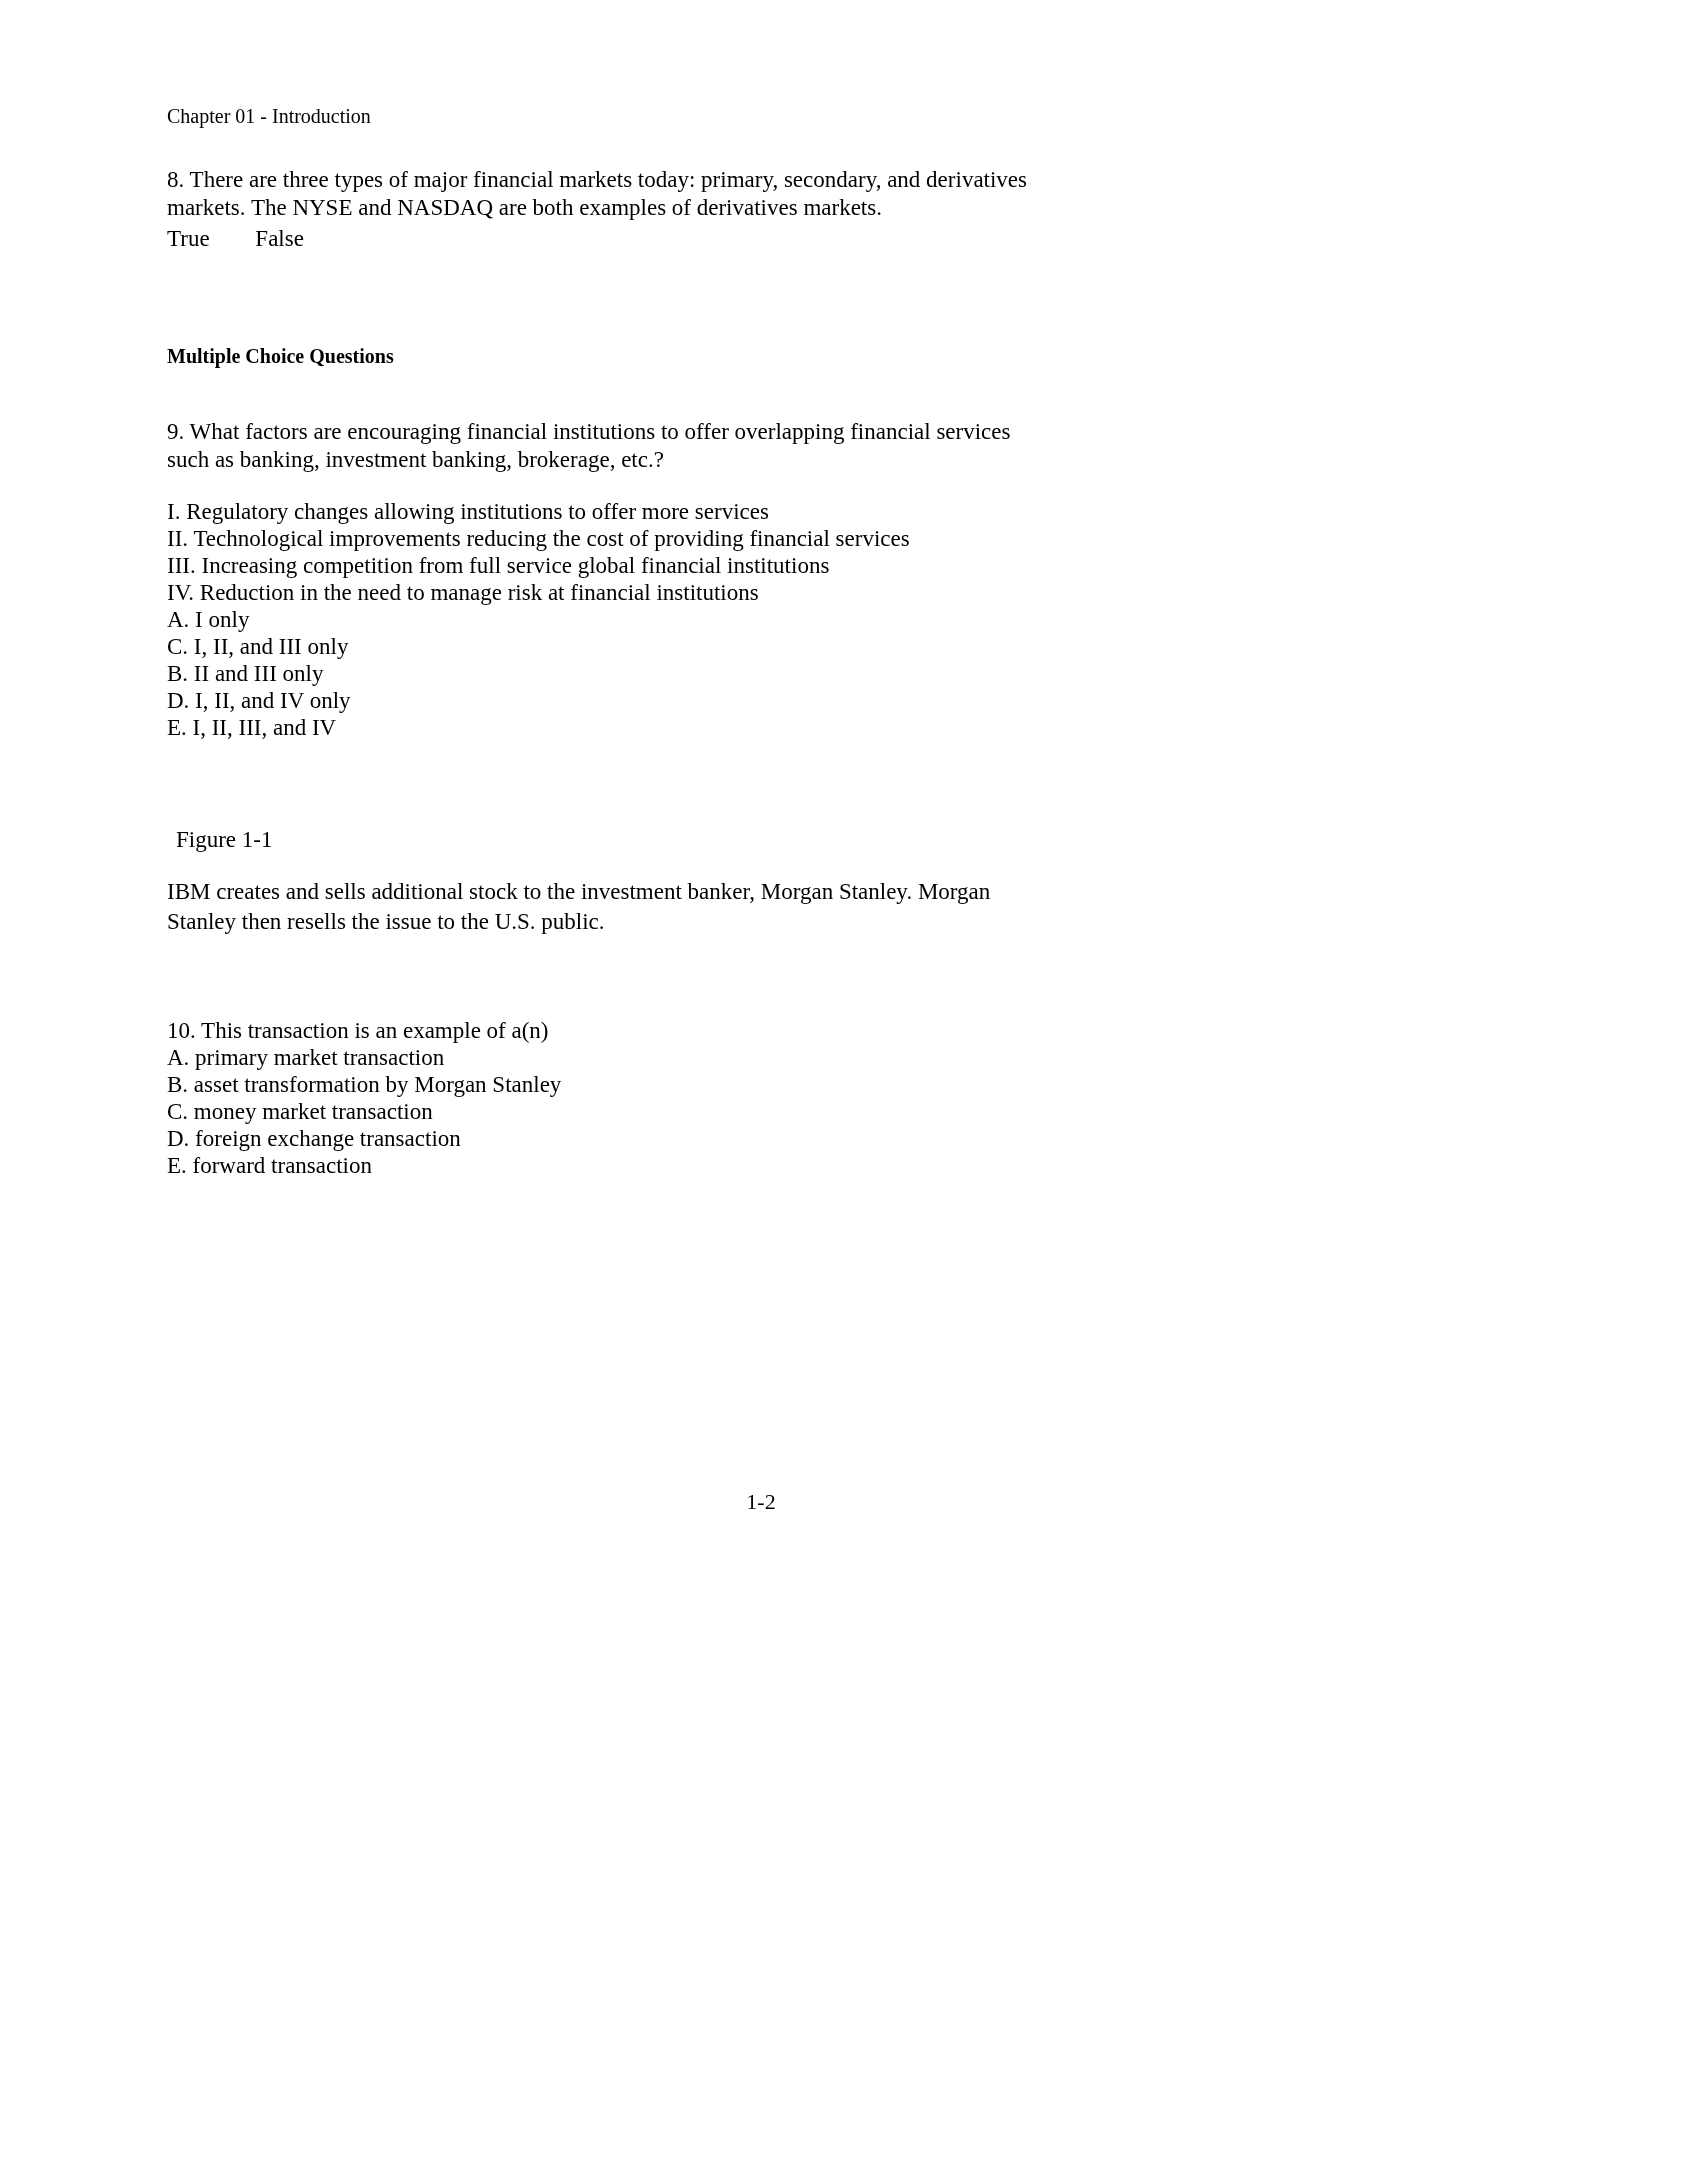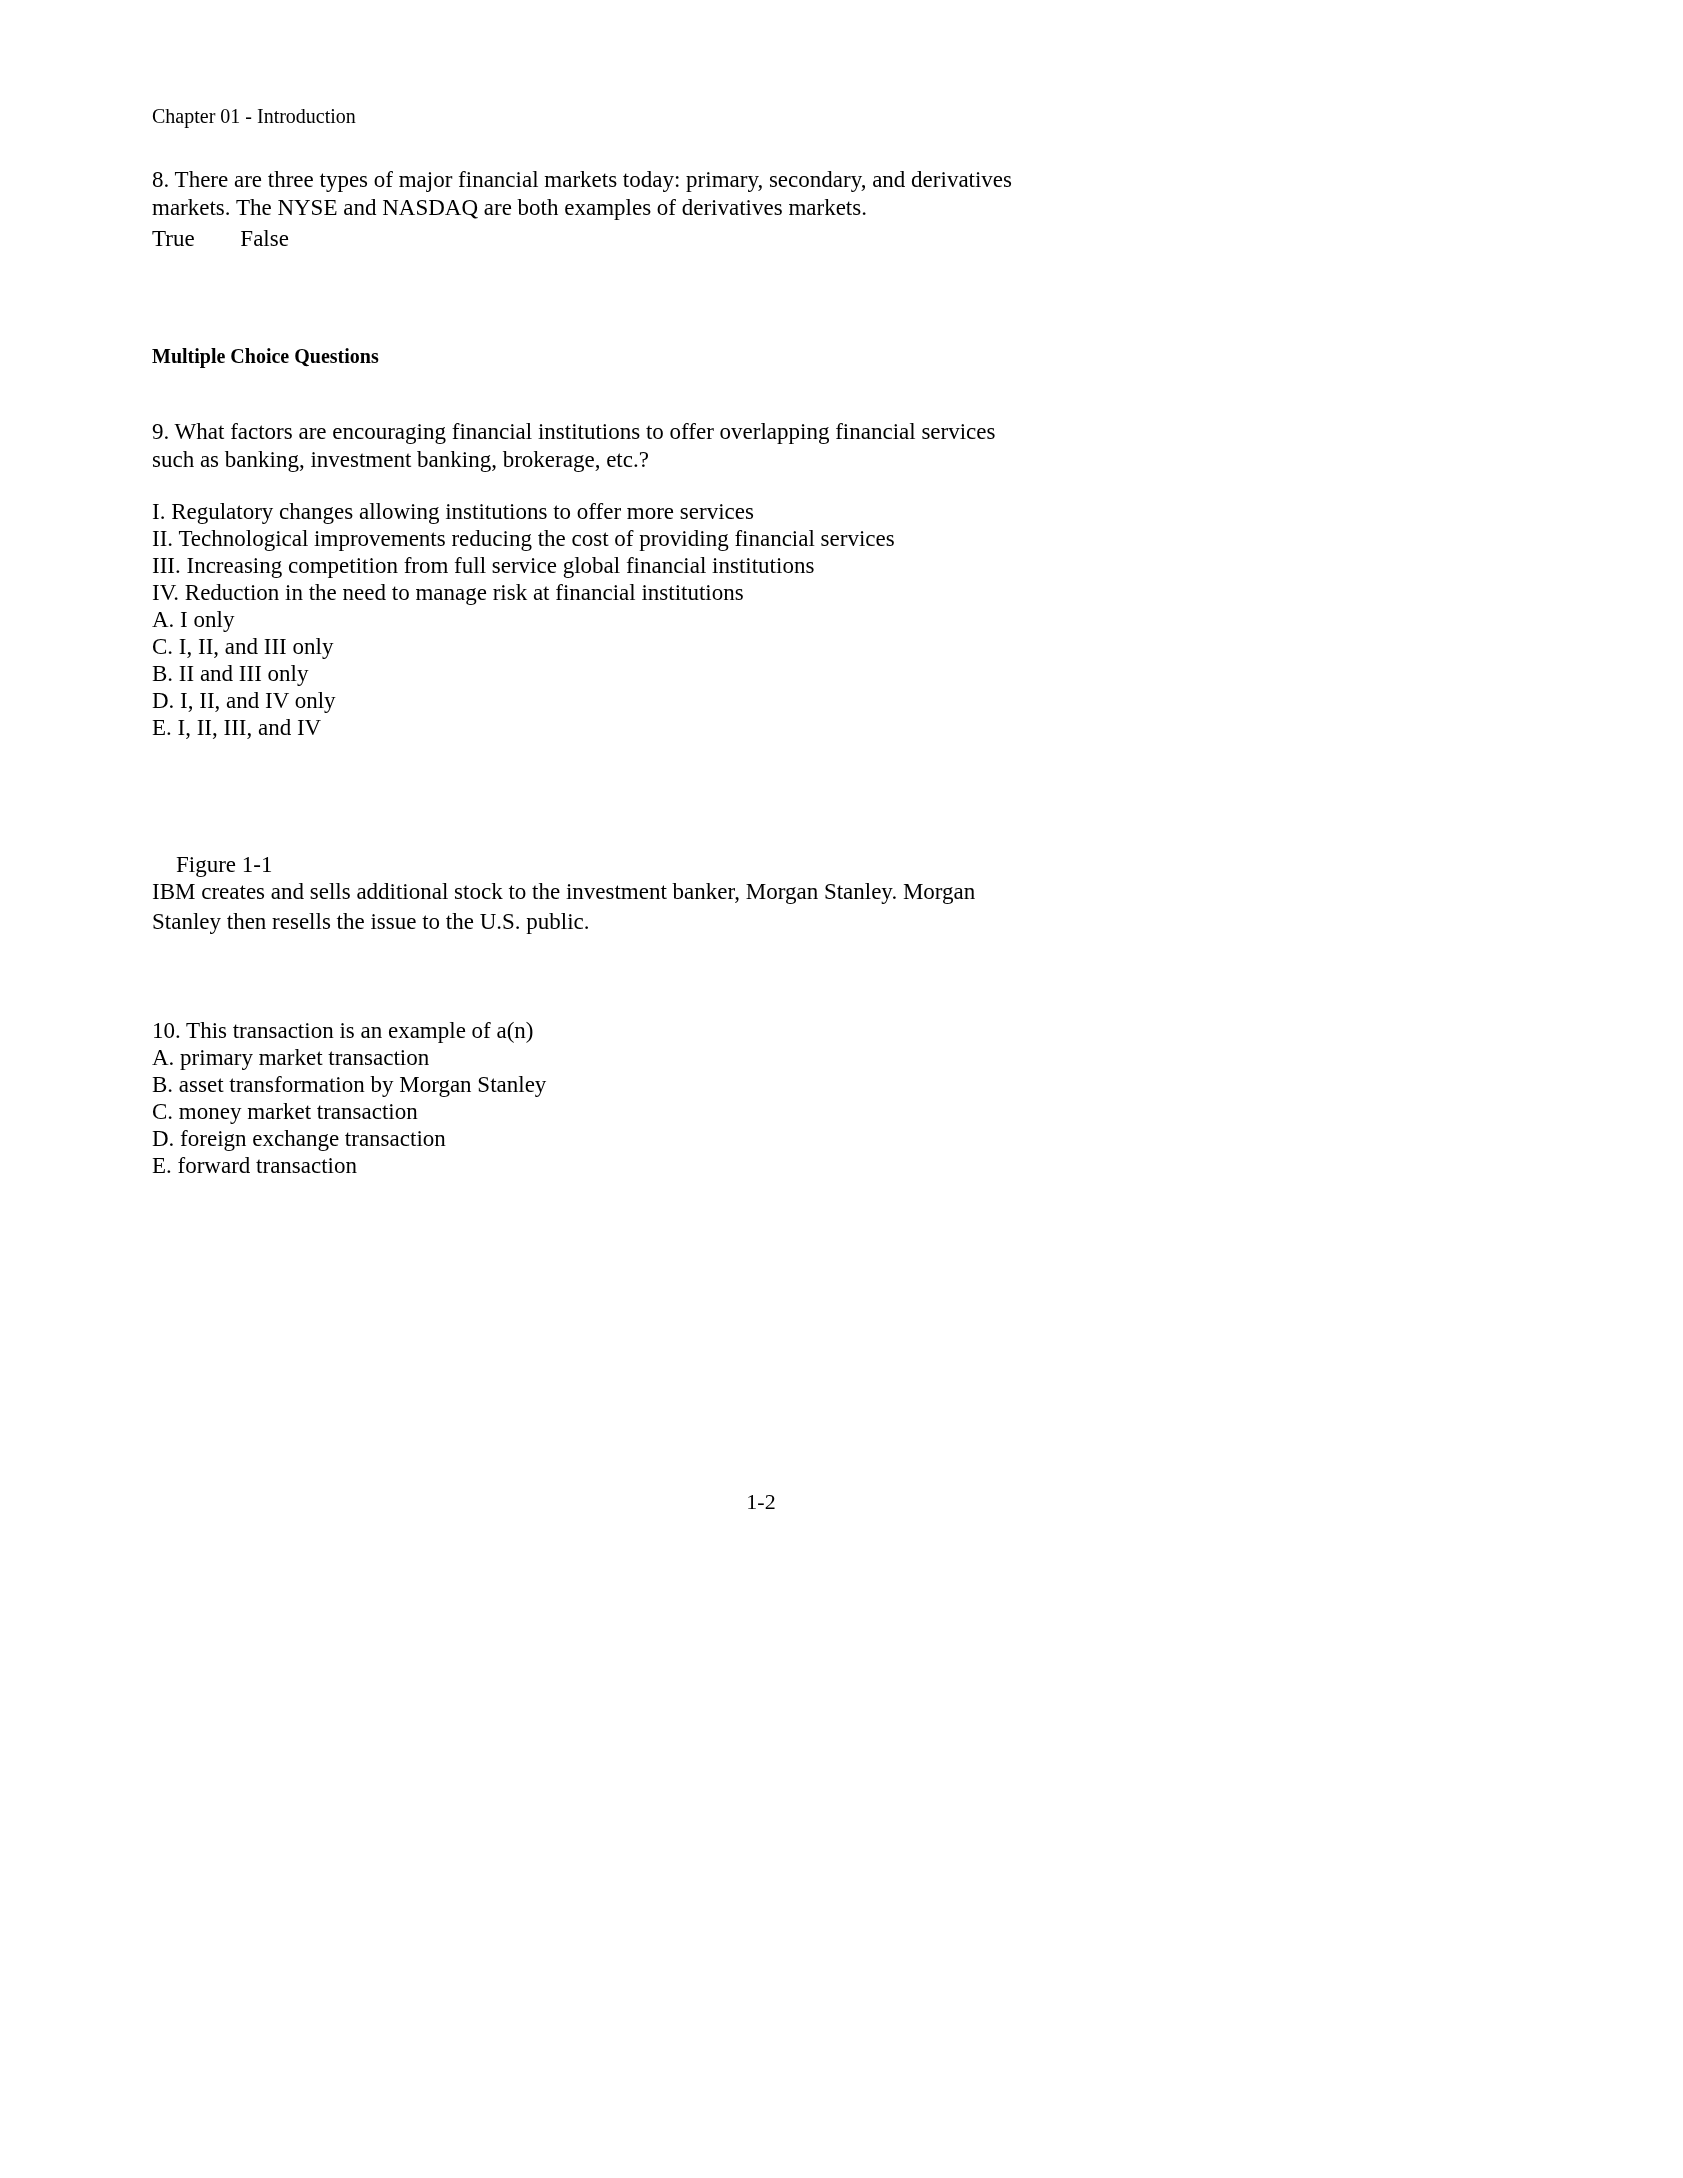--- a/index.html
+++ b/index.html
@@ -12,21 +12,21 @@
     width: 1683px;
     height: 2178px;
     margin: 0 auto;
     background: #ffffff;
     font-family: "Liberation Serif", "DejaVu Serif", serif;
     color: #000000;
     overflow: hidden;
   }
   .block {
     position: absolute;
-    left: 152px;
+    left: 167px;
     white-space: nowrap;
   }
   .header {
     top: 105px;
     font-size: 20px;
   }
   .q8 {
     top: 166px;
     font-size: 23px;
     line-height: 28px;
@@ -46,21 +46,21 @@
     top: 418px;
     font-size: 23px;
     line-height: 28px;
   }
   .q9-list {
     top: 498px;
     font-size: 23px;
     line-height: 27px;
   }
   .figure-label {
-    top: 852px;
+    top: 827px;
     left: 176px;
     font-size: 23px;
   }
   .figure-text {
     top: 877px;
     font-size: 23px;
     line-height: 30px;
   }
   .q10 {
     top: 1017px;

